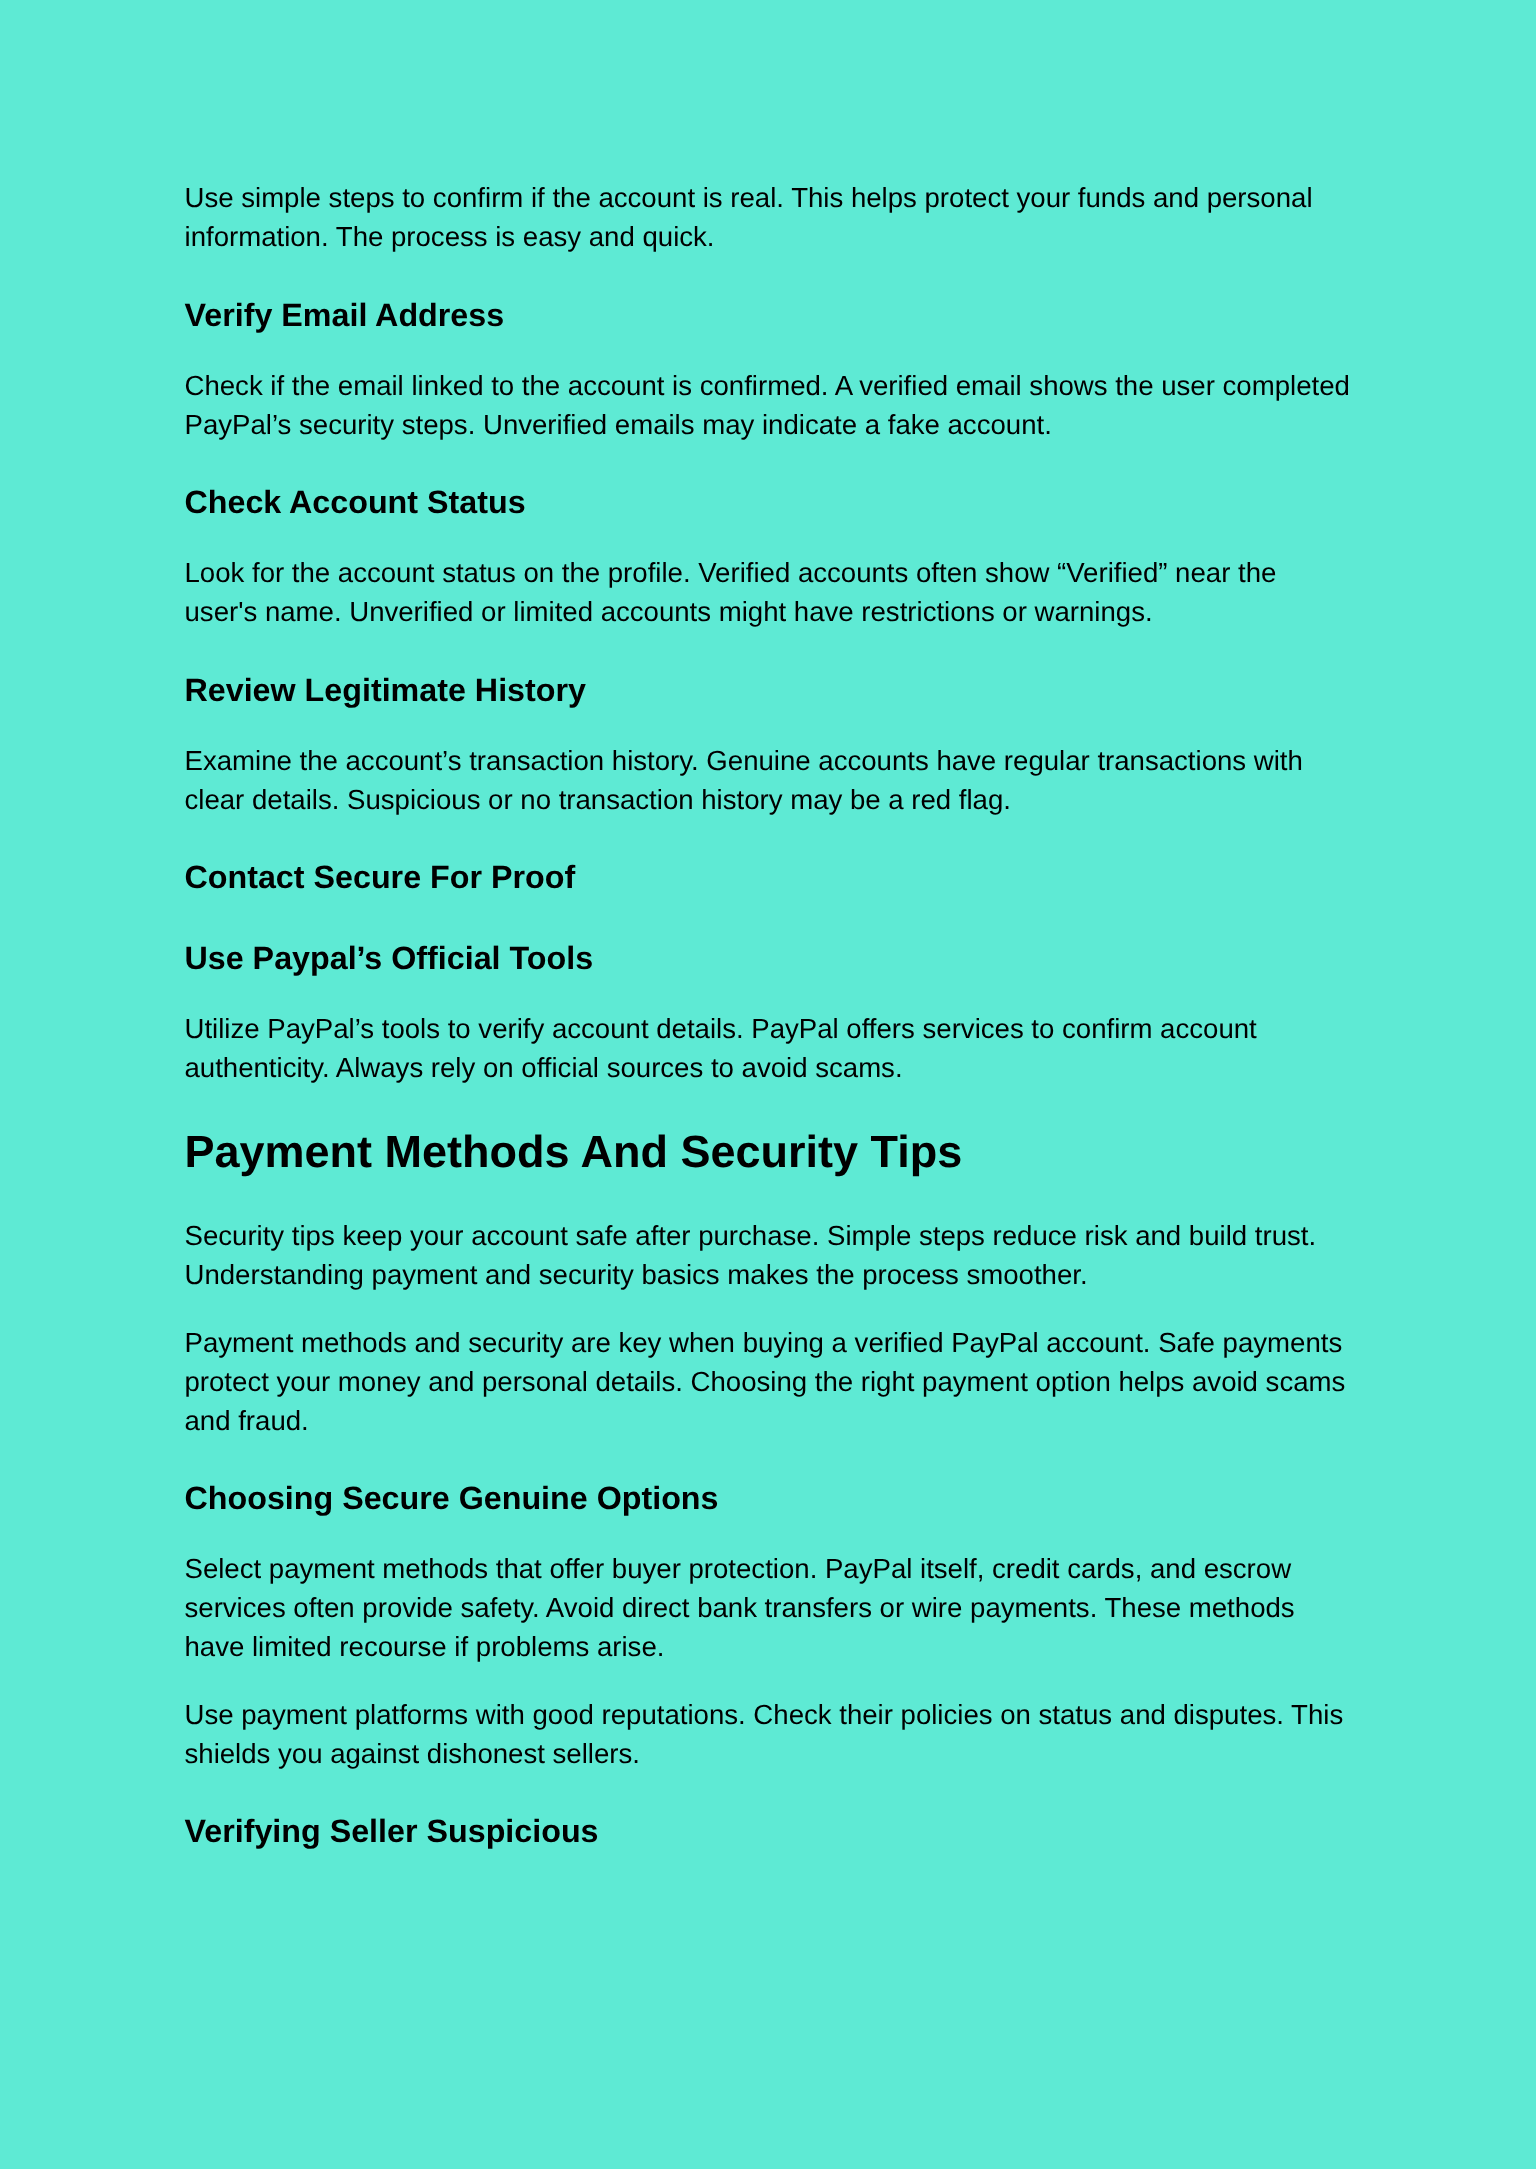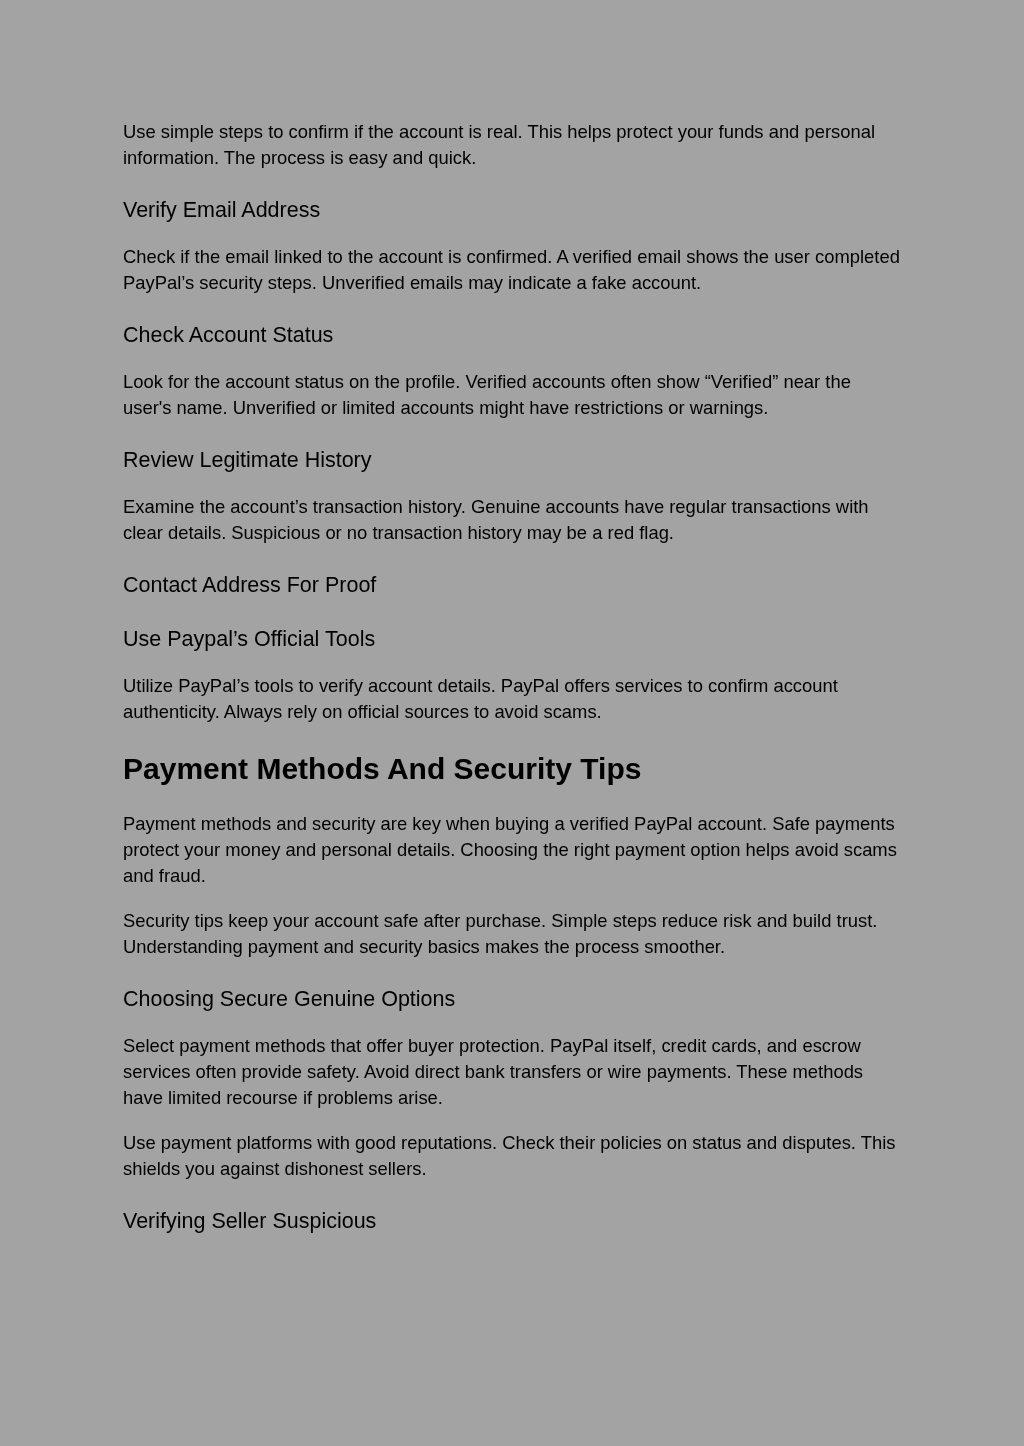--- a/index.html
+++ b/index.html
@@ -5,60 +5,60 @@
   html, body {
     margin: 0;
     padding: 0;
     background: #ffffff;
   }
   .page {
     position: relative;
     width: 1024px;
     height: 1446px;
     margin: 0;
-    background: #a3a3a3;
+    background: #5eead4;
     color: #000000;
     box-sizing: border-box;
     padding: 119px 120px 0 123px;
     overflow: hidden;
     font-family: "Liberation Sans", "DejaVu Sans", sans-serif;
   }
   .page p {
     font-size: 18.4px;
     line-height: 26px;
     font-weight: 400;
     margin: 0 0 19px 0;
   }
   .page h2 {
     font-size: 21.5px;
     line-height: 29px;
-    font-weight: 400;
+    font-weight: 700;
     margin: 25px 0 19px 0;
   }
   .page h1 {
     font-size: 30px;
     line-height: 42px;
     font-weight: 700;
     margin: 23px 0 21px 0;
   }
 </style>
 </head>
 <body>
 
 <div class="page">
   <p>Use simple steps to confirm if the account is real. This helps protect your funds and personal information. The process is easy and quick.</p>
   <h2>Verify Email Address</h2>
   <p>Check if the email linked to the account is confirmed. A verified email shows the user completed PayPal’s security steps. Unverified emails may indicate a fake account.</p>
   <h2>Check Account Status</h2>
   <p>Look for the account status on the profile. Verified accounts often show “Verified” near the user's name. Unverified or limited accounts might have restrictions or warnings.</p>
   <h2>Review Legitimate History</h2>
   <p>Examine the account’s transaction history. Genuine accounts have regular transactions with clear details. Suspicious or no transaction history may be a red flag.</p>
-  <h2>Contact Address For Proof</h2>
+  <h2>Contact Secure For Proof</h2>
   <h2>Use Paypal’s Official Tools</h2>
   <p>Utilize PayPal’s tools to verify account details. PayPal offers services to confirm account authenticity. Always rely on official sources to avoid scams.</p>
   <h1>Payment Methods And Security Tips</h1>
+  <p>Security tips keep your account safe after purchase. Simple steps reduce risk and build trust. Understanding payment and security basics makes the process smoother.</p>
   <p>Payment methods and security are key when buying a verified PayPal account. Safe payments protect your money and personal details. Choosing the right payment option helps avoid scams and fraud.</p>
-  <p>Security tips keep your account safe after purchase. Simple steps reduce risk and build trust. Understanding payment and security basics makes the process smoother.</p>
   <h2>Choosing Secure Genuine Options</h2>
   <p>Select payment methods that offer buyer protection. PayPal itself, credit cards, and escrow services often provide safety. Avoid direct bank transfers or wire payments. These methods have limited recourse if problems arise.</p>
   <p>Use payment platforms with good reputations. Check their policies on status and disputes. This shields you against dishonest sellers.</p>
   <h2>Verifying Seller Suspicious</h2>
 </div>
 
 </body></html>

